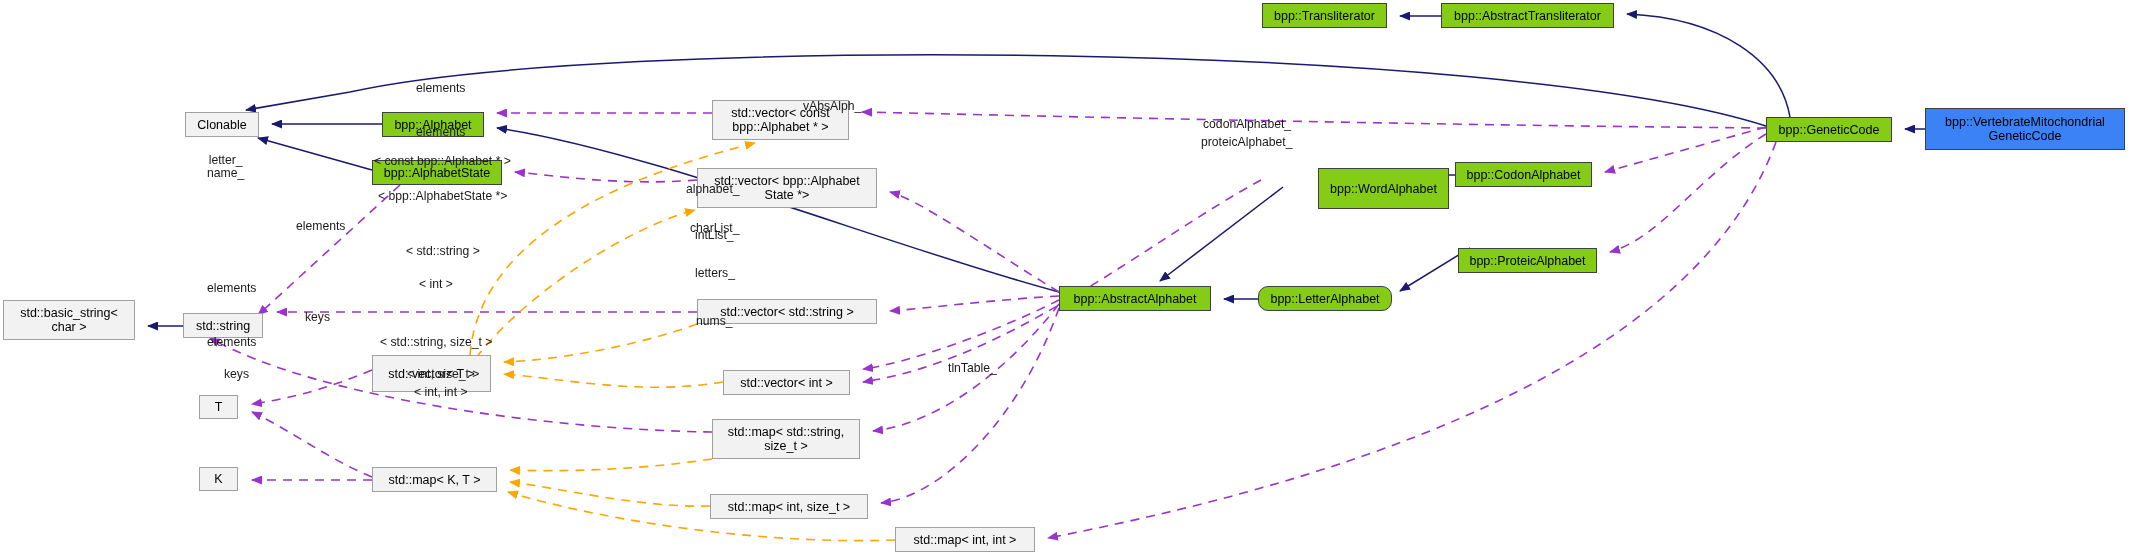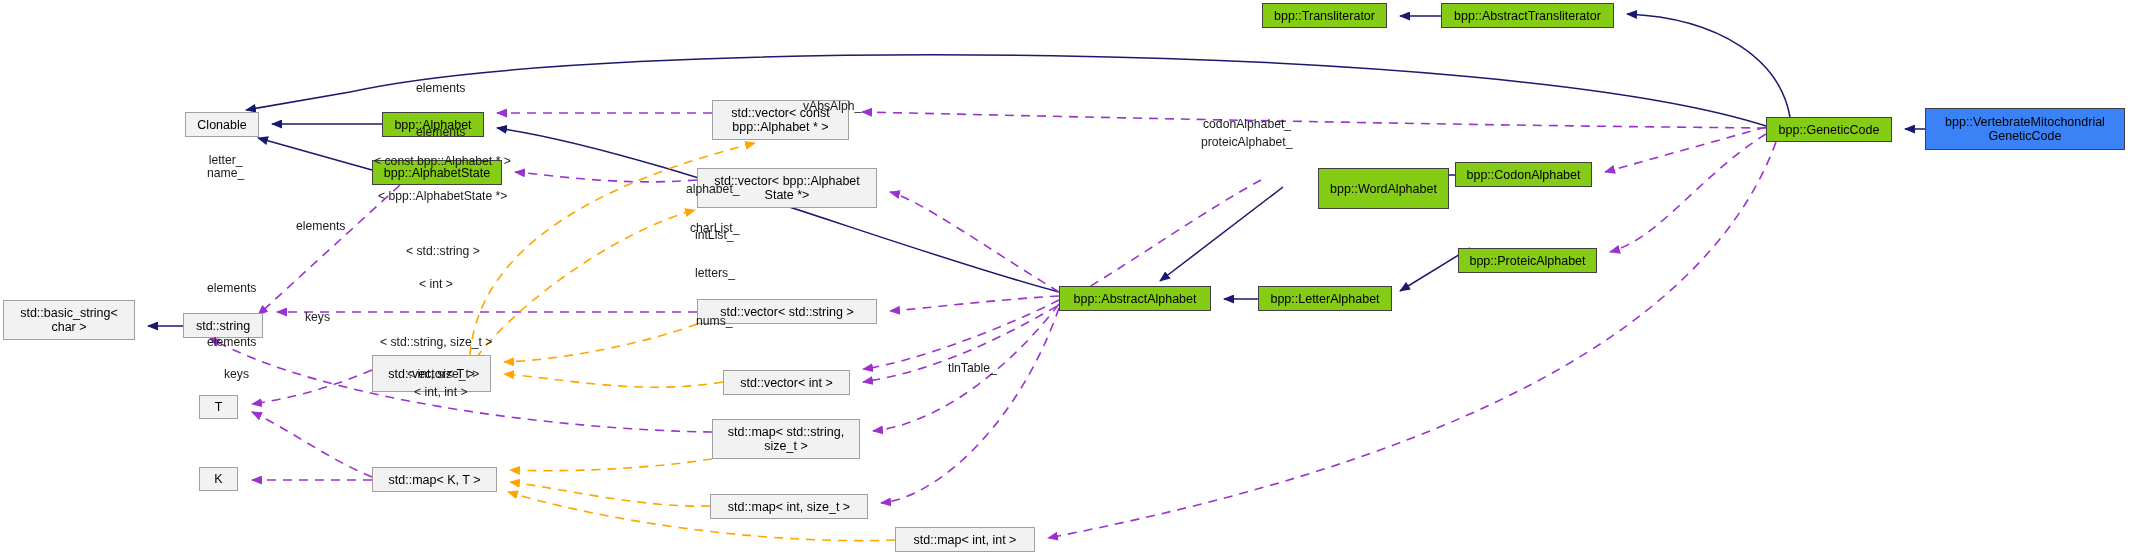--- a/index.html
+++ b/index.html
@@ -198,21 +198,21 @@
 
   <div class="node plain" style="left:712px; top:419px; width:148px; height:40px;">std::map&lt; std::string,
 size_t &gt;</div>
 
   <div class="node plain" style="left:710px; top:494px; width:158px; height:25px;">std::map&lt; int, size_t &gt;</div>
 
   <div class="node plain" style="left:895px; top:527px; width:140px; height:25px;">std::map&lt; int, int &gt;</div>
 
   <div class="node thick" style="left:1059px; top:286px; width:152px; height:25px;">bpp::AbstractAlphabet</div>
 
-  <div class="node thick" style="left:1258px; top:286px; width:134px; height:25px;">bpp::LetterAlphabet</div>
+  <div class="node thick" style="left:1258px; top:286px; width:134px; height:25px;border-radius:10px;">bpp::LetterAlphabet</div>
 
   <div class="node thick" style="left:1318px; top:162px; width:131px; height:41px;margin-top:6px;">bpp::WordAlphabet</div>
 
   <div class="node thick" style="left:1455px; top:162px; width:137px; height:25px;">bpp::CodonAlphabet</div>
 
   <div class="node thick" style="left:1458px; top:248px; width:139px; height:25px;">bpp::ProteicAlphabet</div>
 
   <div class="node thick" style="left:1262px; top:3px; width:125px; height:25px;">bpp::Transliterator</div>
 
   <div class="node thick" style="left:1441px; top:3px; width:173px; height:25px;">bpp::AbstractTransliterator</div>

